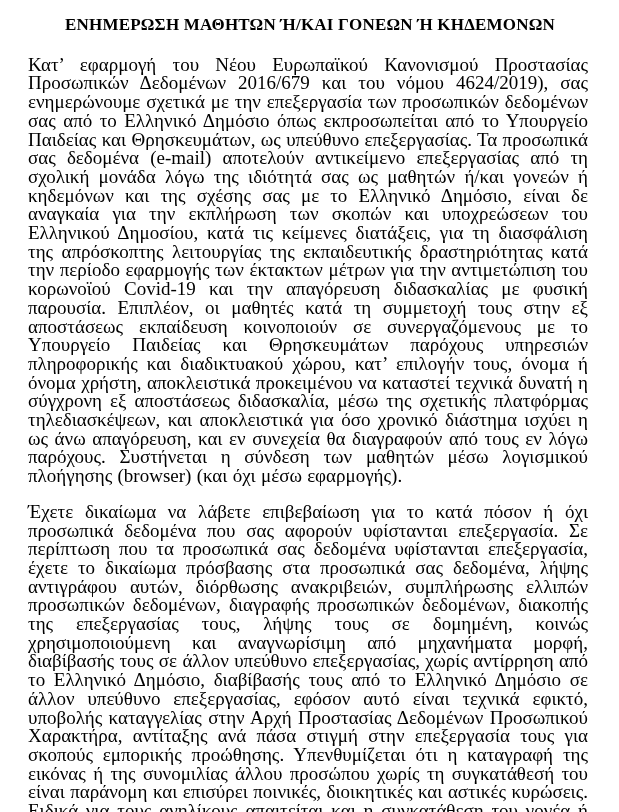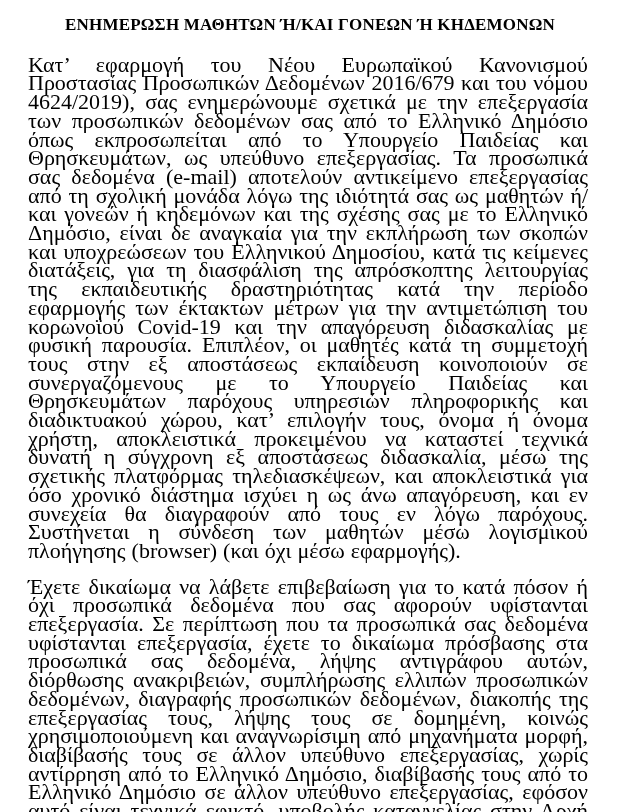--- a/index.html
+++ b/index.html
@@ -20,21 +20,21 @@
   }
   .doc-title {
     font-size: 17px;
     font-weight: bold;
     text-align: center;
     margin: 0 0 21px 0;
     letter-spacing: 0.2px;
     line-height: 1.1;
   }
   .doc-par {
-    font-size: 22px;
+    font-size: 19px;
     line-height: 18.7px;
     text-align: justify;
     margin: 0 4px 17px 0;
     word-spacing: 0.5px;
     font-family: Liberation Serif, serif;
   }
   .doc-par .email {
     font-weight: bold;
   }
 </style>

